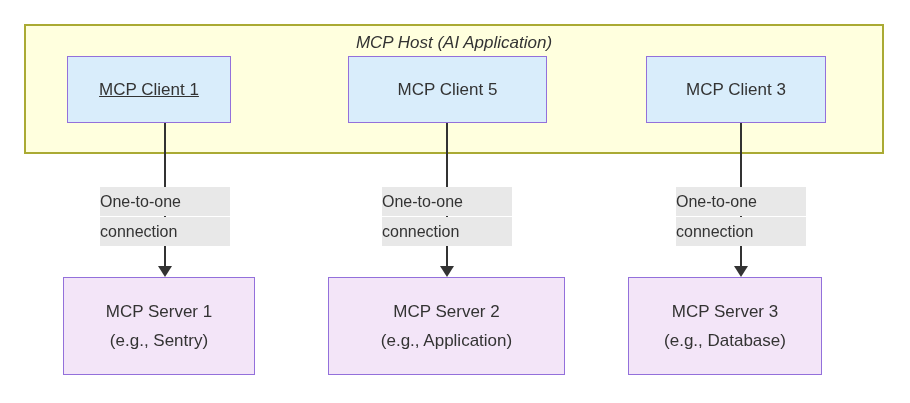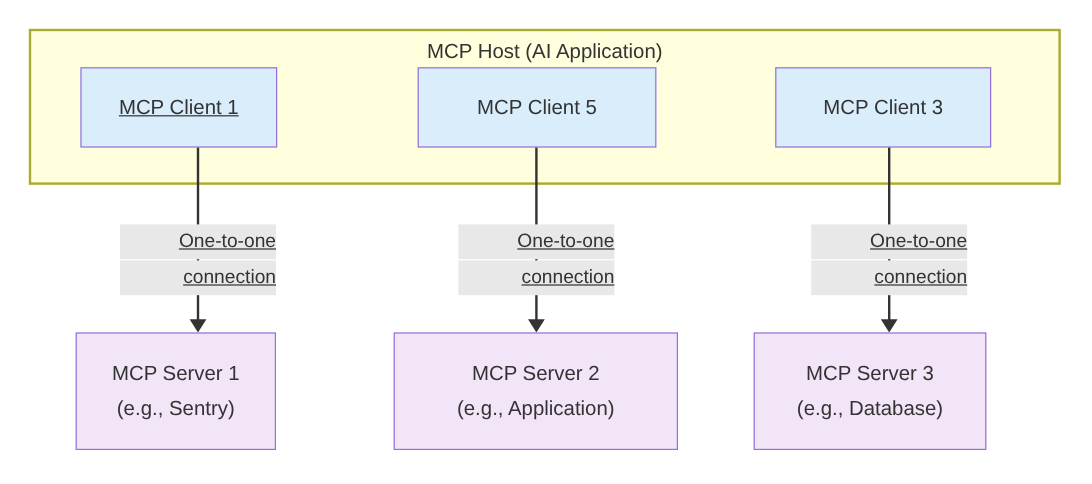--- a/index.html
+++ b/index.html
@@ -31,39 +31,40 @@
     background: var(--host-fill);
     border: 2px solid var(--host-border);
   }
   .host-title {
     position: absolute;
     left: 0; top: 7px;
     width: 100%;
     text-align: center;
     font-size: 17px;
     color: var(--text-color);
+    font-style: italic;
   }
   .node {
     position: absolute;
     border: 1.5px solid var(--node-border);
     display: flex;
     flex-direction: column;
     align-items: center;
     justify-content: center;
     text-align: center;
     font-size: 17px;
     line-height: 29px;
     color: var(--text-color);
   }
   .client { top: 56px; height: 67px; background: var(--client-fill); }
   .client-1 { left: 67px;  width: 164px; text-decoration: underline; }
   .client-2 { left: 348px; width: 199px; }
   .client-3 { left: 646px; width: 180px; }
   .server { top: 277px; height: 98px; background: var(--server-fill); }
-  .server-1 { left: 63px;  width: 167px; }
+  .server-1 { left: 63px;  width: 192px; }
   .server-2 { left: 328px; width: 237px; }
   .server-3 { left: 628px; width: 194px; }
   .edge-line {
     position: absolute;
     top: 123px;
     width: 2px;
     height: 144px;
     background: var(--line-color);
   }
   .line-1 { left: 164px; }
@@ -77,24 +78,23 @@
     border-right: 7px solid transparent;
     border-top: 11px solid var(--line-color);
   }
   .head-1 { left: 158px; }
   .head-2 { left: 440px; }
   .head-3 { left: 734px; }
   .edge-label {
     position: absolute;
     top: 187px;
     width: 130px;
-    text-align: right;
+    text-align: left;
     font-size: 16px;
     z-index: 2;
-    text-decoration: underline;
   }
   .label-1 { left: 100px; }
   .label-2 { left: 382px; }
   .label-3 { left: 676px; }
   .edge-label .label-line {
     display: block;
     background: var(--edge-label-bg);
     line-height: 27px;
     padding: 1px 0;
     margin-bottom: 1px;

